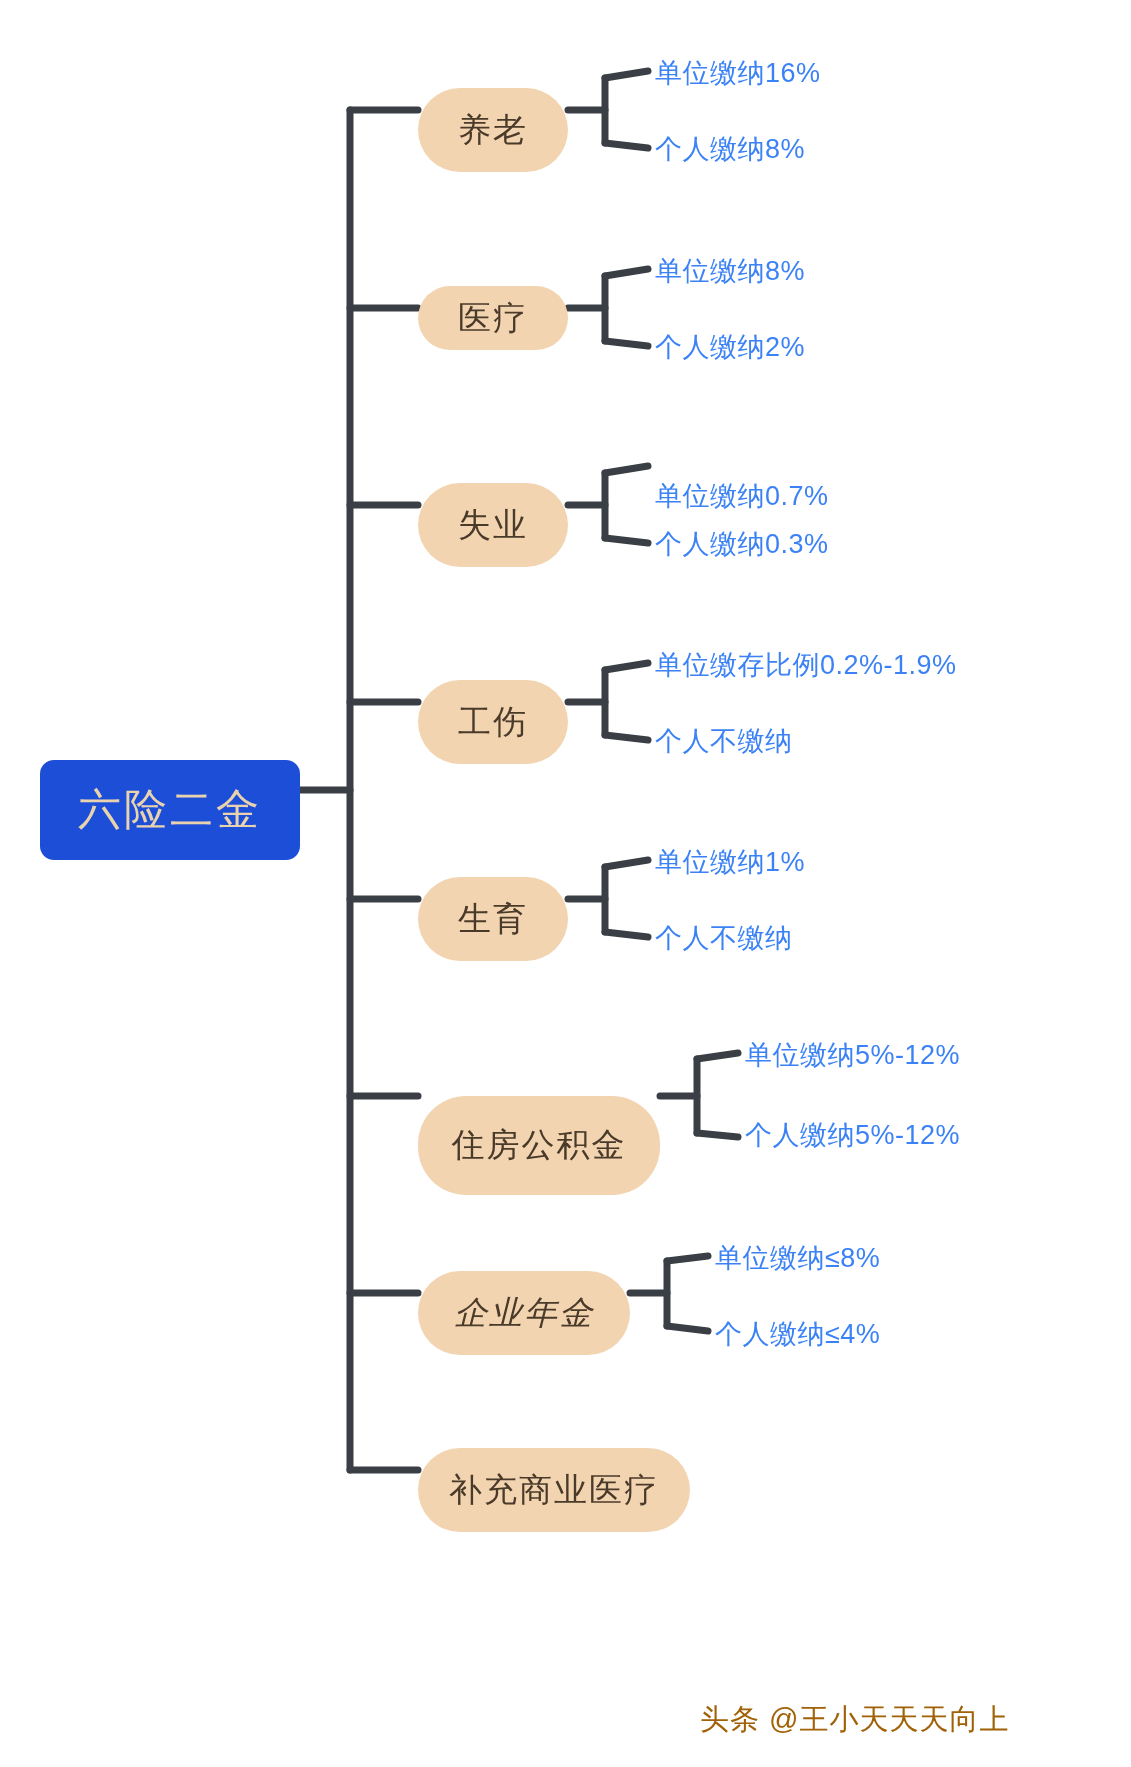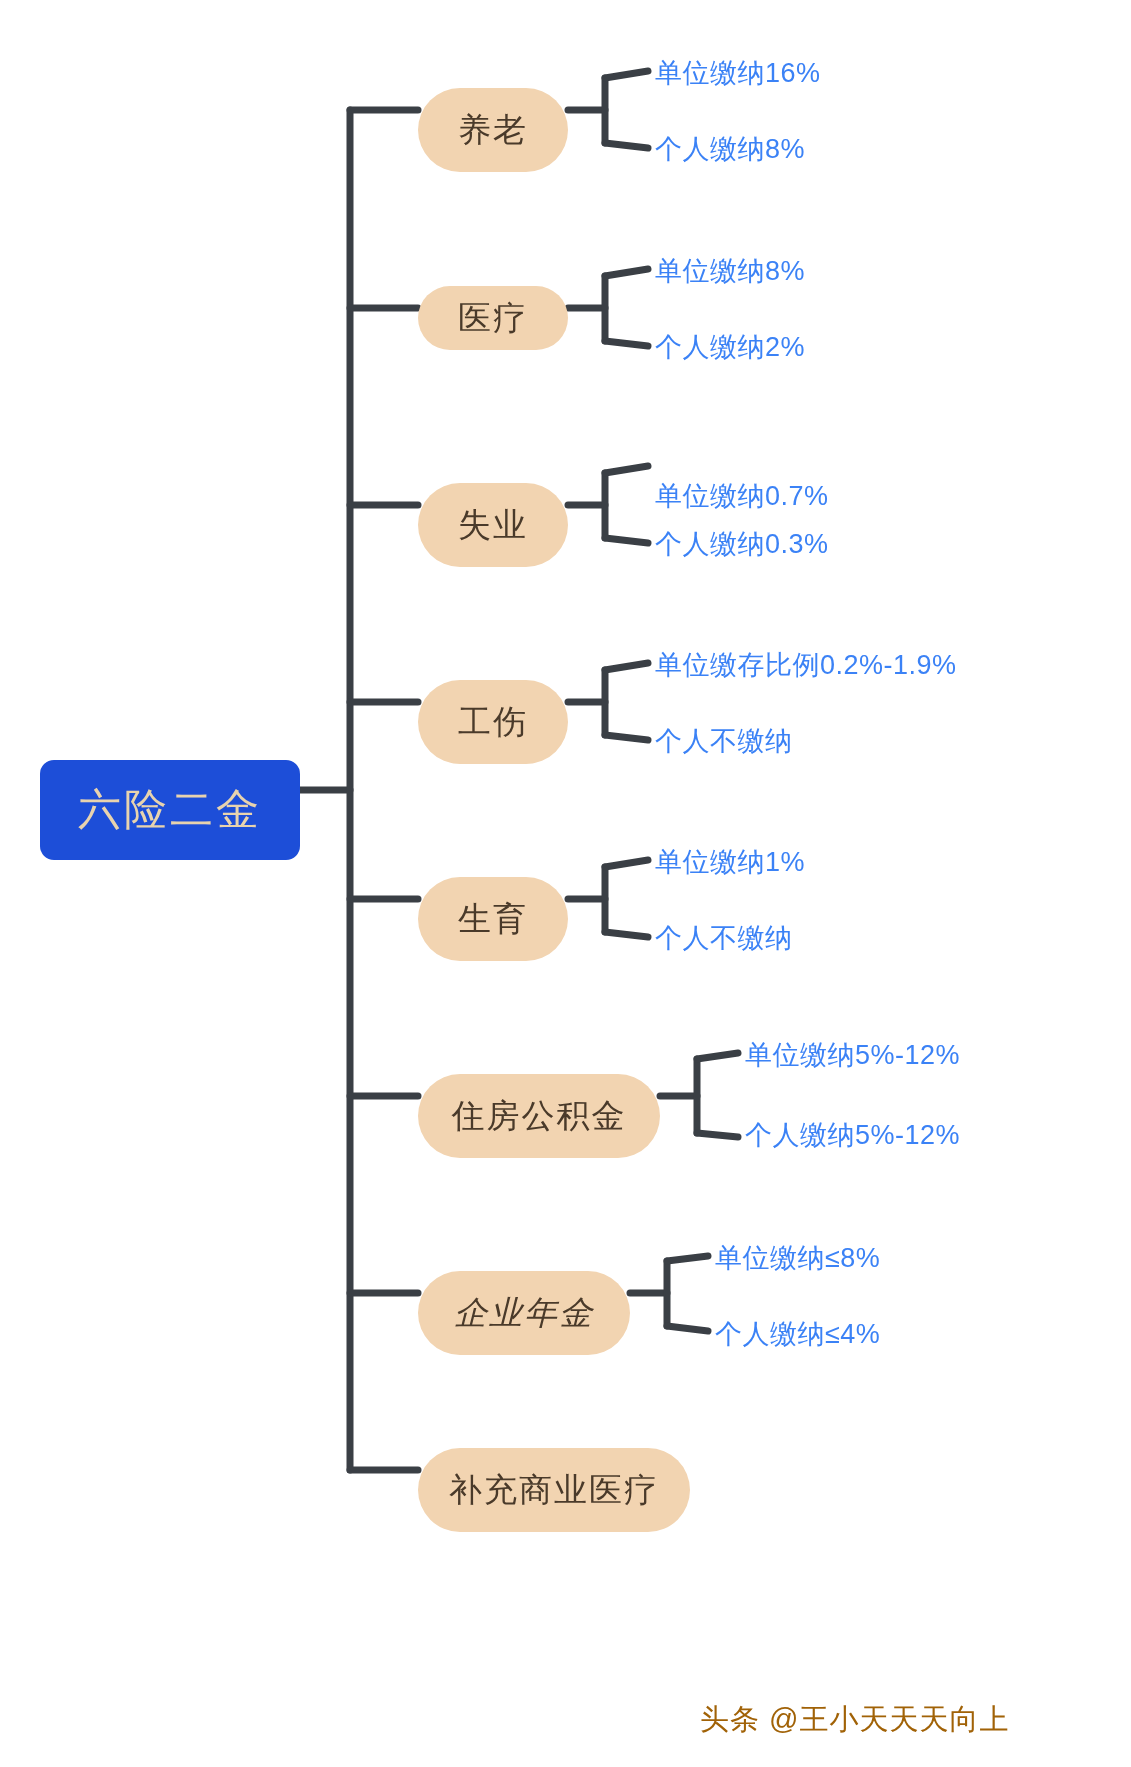--- a/index.html
+++ b/index.html
@@ -143,21 +143,21 @@
   </div>
 
   <div class="node branch-node" style="left:418px; top:660px; width:150px; height:84px;">
     <span>工伤</span>
   </div>
 
   <div class="node branch-node" style="left:418px; top:857px; width:150px; height:84px;">
     <span>生育</span>
   </div>
 
-  <div class="node branch-node" style="left:418px; top:1054px; width:242px; height:84px;">
+  <div class="node branch-node" style="left:418px; top:1076px; width:242px; height:99px;">
     <span>住房公积金</span>
   </div>
 
   <div class="node branch-node" style="left:418px; top:1251px; width:212px; height:84px;font-style:italic;">
     <span>企业年金</span>
   </div>
 
   <div class="node branch-node" style="left:418px; top:1428px; width:272px; height:84px;">
     <span>补充商业医疗</span>
   </div>

